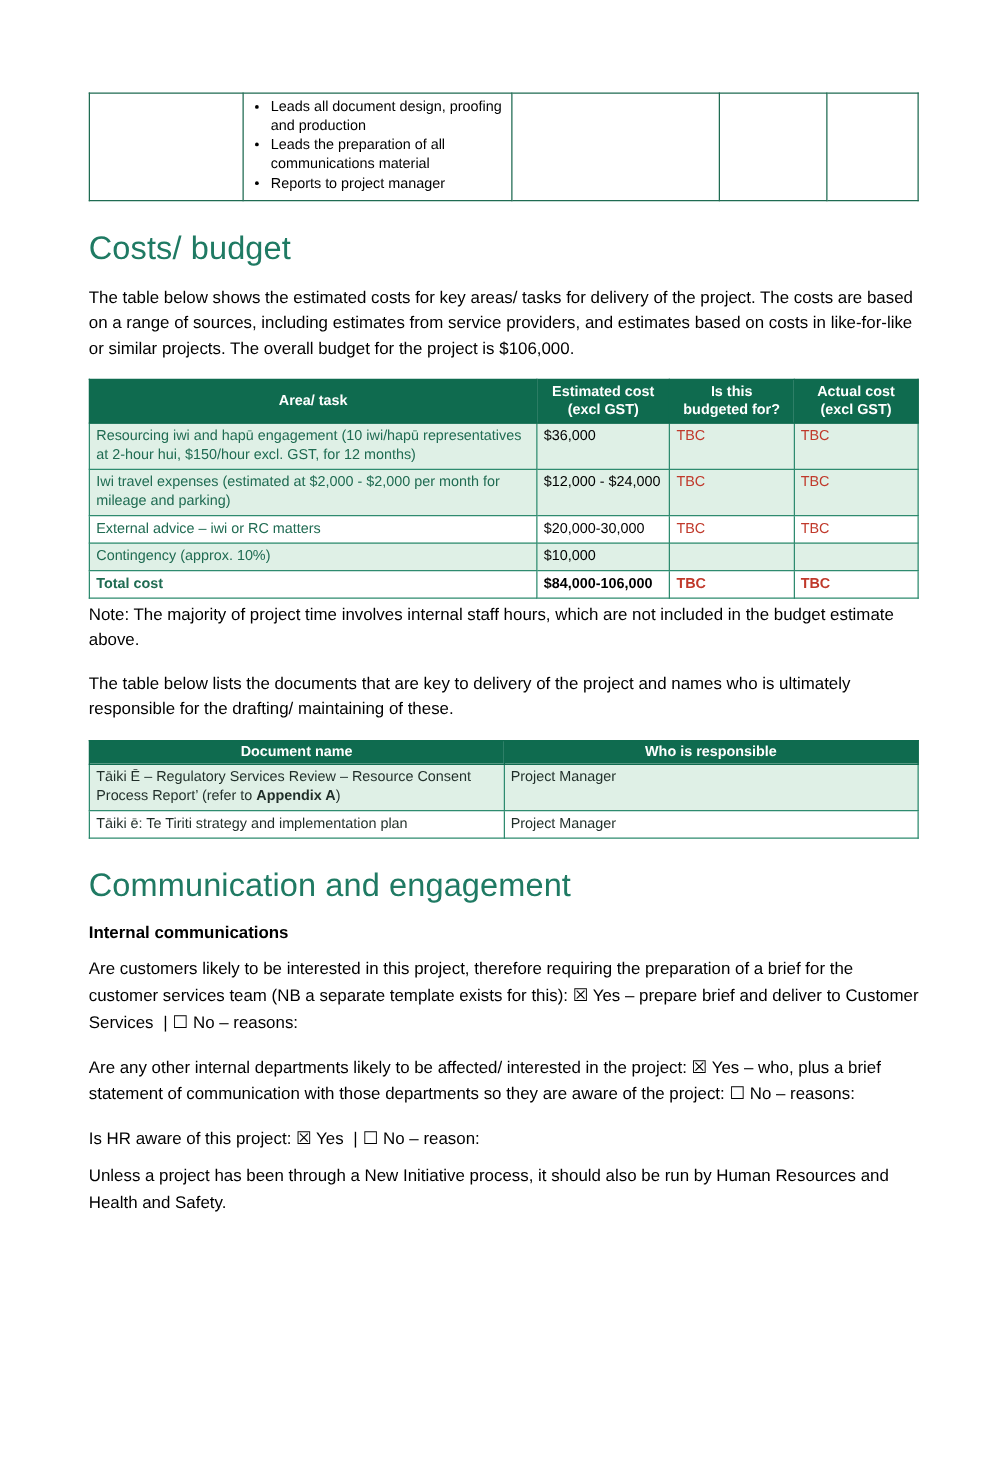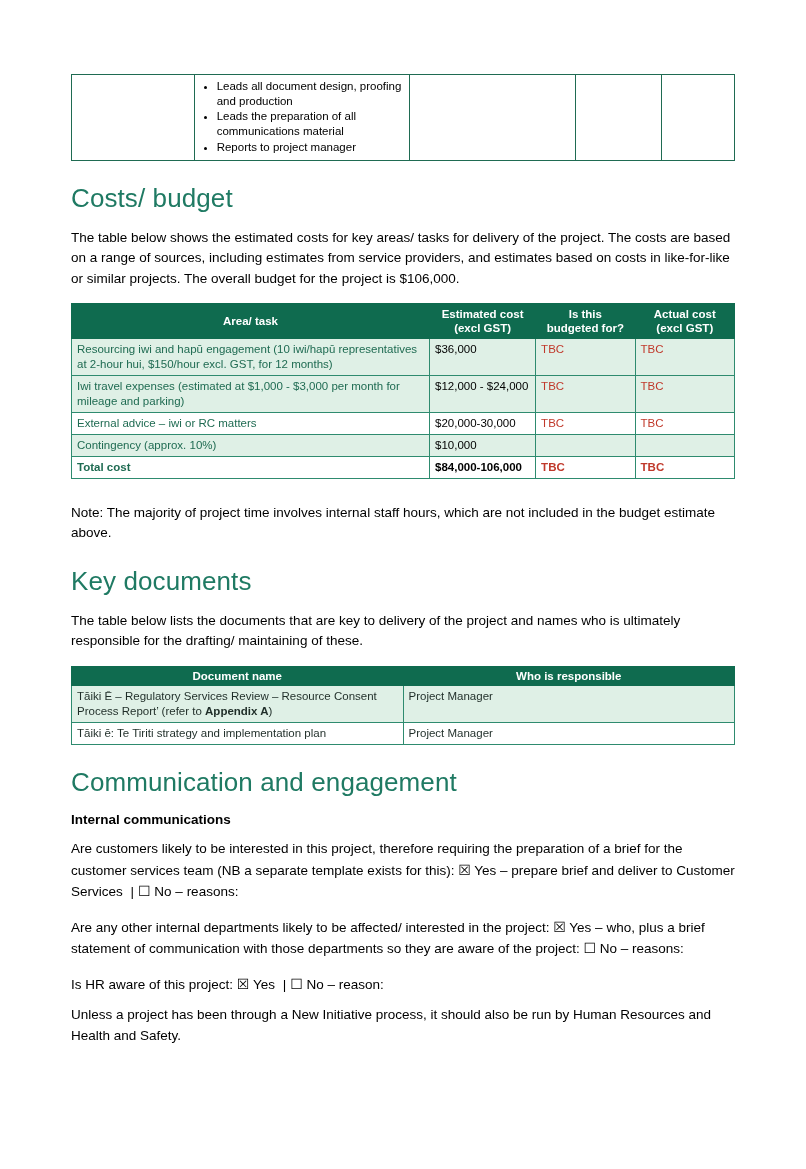--- a/index.html
+++ b/index.html
@@ -64,21 +64,21 @@
     line-height: 1.52;
     margin: 0 0 14px 0;
   }
   p.tight { margin-bottom: 10px; }
 
   
   table.costs {
     border-collapse: collapse;
     width: 100%;
     table-layout: fixed;
-    margin-bottom: 24px;
+    margin-bottom: 3px;
   }
   table.costs th {
     background: #0f6b4f;
     color: #ffffff;
     font-size: 11.5px;
     font-weight: bold;
     text-align: center;
     padding: 3px 4px;
     border: 1px solid #0f6b4f;
     line-height: 1.22;
@@ -190,21 +190,21 @@
           <span>(excl GST)</span>
         </th>
       </tr>
       <tr class="shaded">
         <td class="green-text">Resourcing iwi and hapū engagement (10 iwi/hapū representatives at 2-hour hui, $150/hour excl. GST, for 12 months)</td>
         <td>$36,000</td>
         <td class="tbc">TBC</td>
         <td class="tbc">TBC</td>
       </tr>
       <tr class="shaded">
-        <td class="green-text">Iwi travel expenses (estimated at $1,000 - $3,000 per month for mileage and parking)</td>
+        <td class="green-text">Iwi travel expenses (estimated at $2,000 - $2,000 per month for mileage and parking)</td>
         <td>$12,000 - $24,000</td>
         <td class="tbc">TBC</td>
         <td class="tbc">TBC</td>
       </tr>
       <tr class="plain">
         <td class="green-text">External advice – iwi or RC matters</td>
         <td>$20,000-30,000</td>
         <td class="tbc">TBC</td>
         <td class="tbc">TBC</td>
       </tr>
@@ -218,21 +218,20 @@
         <td class="green-text bold">Total cost</td>
         <td class="bold">$84,000-106,000</td>
         <td class="tbc bold">TBC</td>
         <td class="tbc bold">TBC</td>
       </tr>
     </tbody>
       </table>
 
     <p class="body">Note: The majority of project time involves internal staff hours, which are not included in the budget estimate above.</p>
 
-    <h1 class="section">Key documents</h1>
     <p class="body">The table below lists the documents that are key to delivery of the project and names who is ultimately responsible for the drafting/ maintaining of these.</p>
 
     <table class="docs">
       <colgroup>
         <col style="width:50%">
         <col style="width:50%">
       </colgroup>
       <tbody>
           <tr>
         <th>Document name</th>

